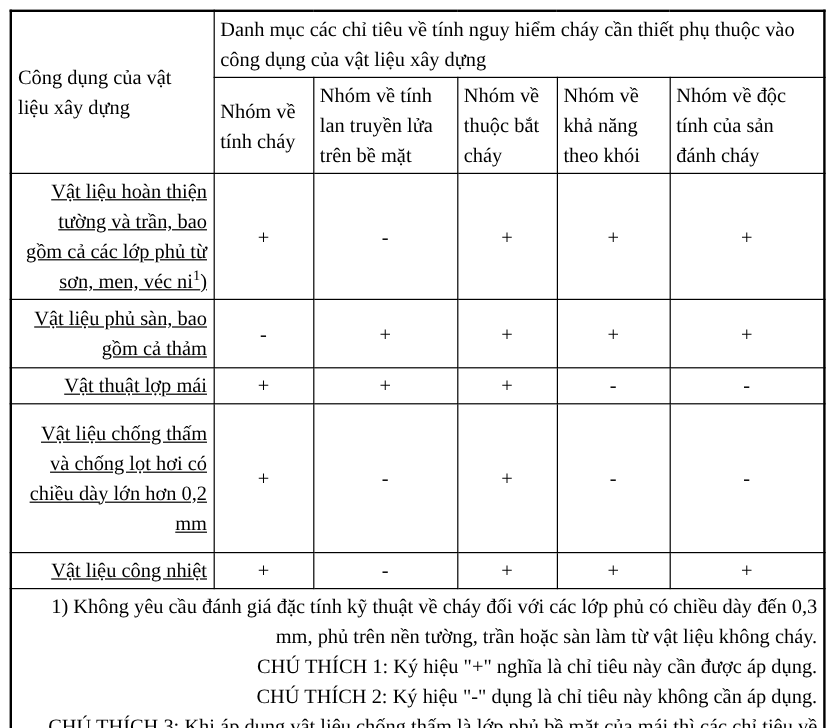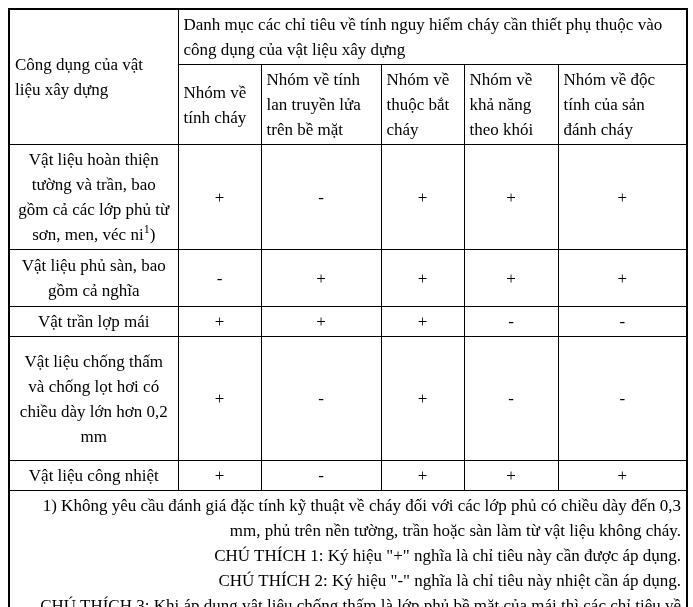--- a/index.html
+++ b/index.html
@@ -43,23 +43,24 @@
     text-align: left;
     vertical-align: top;
     padding-left: 8px;
   }
   th.sub-head {
     text-align: left;
     vertical-align: middle;
     padding-left: 7px;
   }
   td.label-cell {
-    text-align: center;
+    text-align: right;
     vertical-align: middle;
     padding-left: 6px;
+    text-decoration: underline;
   }
   td.val-cell {
     text-align: center;
     vertical-align: middle;
   }
   tr.head-row-1 { height: 49px; }
   tr.head-row-2 { height: 70px; margin-top: 15px; }
   tr.body-row-0 { height: 100px; }
   tr.body-row-1 { height: 57px; }
   tr.body-row-2 { height: 29px; }
@@ -104,29 +105,29 @@
     <tbody>
       <tr class="body-row-0">
         <td class="label-cell"><span>Vật liệu hoàn thiện tường và trần, bao gồm cả các lớp phủ từ sơn, men, véc ni</span><sup>1</sup><span>)</span></td>
         <td class="val-cell">+</td>
         <td class="val-cell">-</td>
         <td class="val-cell">+</td>
         <td class="val-cell">+</td>
         <td class="val-cell">+</td>
       </tr>
       <tr class="body-row-1">
-        <td class="label-cell"><span>Vật liệu phủ sàn, bao gồm cả nghĩa</span></td>
+        <td class="label-cell"><span>Vật liệu phủ sàn, bao gồm cả thảm</span></td>
         <td class="val-cell">-</td>
         <td class="val-cell">+</td>
         <td class="val-cell">+</td>
         <td class="val-cell">+</td>
         <td class="val-cell">+</td>
       </tr>
       <tr class="body-row-2">
-        <td class="label-cell"><span>Vật trần lợp mái</span></td>
+        <td class="label-cell"><span>Vật thuật lợp mái</span></td>
         <td class="val-cell">+</td>
         <td class="val-cell">+</td>
         <td class="val-cell">+</td>
         <td class="val-cell">-</td>
         <td class="val-cell">-</td>
       </tr>
       <tr class="body-row-3">
         <td class="label-cell"><span>Vật liệu chống thấm và chống lọt hơi có chiều dày lớn hơn 0,2 mm</span></td>
         <td class="val-cell">+</td>
         <td class="val-cell">-</td>
@@ -141,19 +142,19 @@
         <td class="val-cell">+</td>
         <td class="val-cell">+</td>
         <td class="val-cell">+</td>
       </tr>
     </tbody>
     <tfoot>
       <tr>
         <td class="notes-cell" colspan="6">
           <p>1) Không yêu cầu đánh giá đặc tính kỹ thuật về cháy đối với các lớp phủ có chiều dày đến 0,3 mm, phủ trên nền tường, trần hoặc sàn làm từ vật liệu không cháy.</p>
           <p>CHÚ THÍCH 1: Ký hiệu "+" nghĩa là chỉ tiêu này cần được áp dụng.</p>
-          <p>CHÚ THÍCH 2: Ký hiệu "-" nghĩa là chỉ tiêu này nhiệt cần áp dụng.</p>
+          <p>CHÚ THÍCH 2: Ký hiệu "-" dụng là chỉ tiêu này không cần áp dụng.</p>
           <p>CHÚ THÍCH 3: Khi áp dụng vật liệu chống thấm là lớp phủ bề mặt của mái thì các chỉ tiêu về tính nguy hiểm cháy cần được áp dụng theo mục 3.</p>
         </td>
       </tr>
     </tfoot>
   </table>
 </div>
 
 </body></html>

